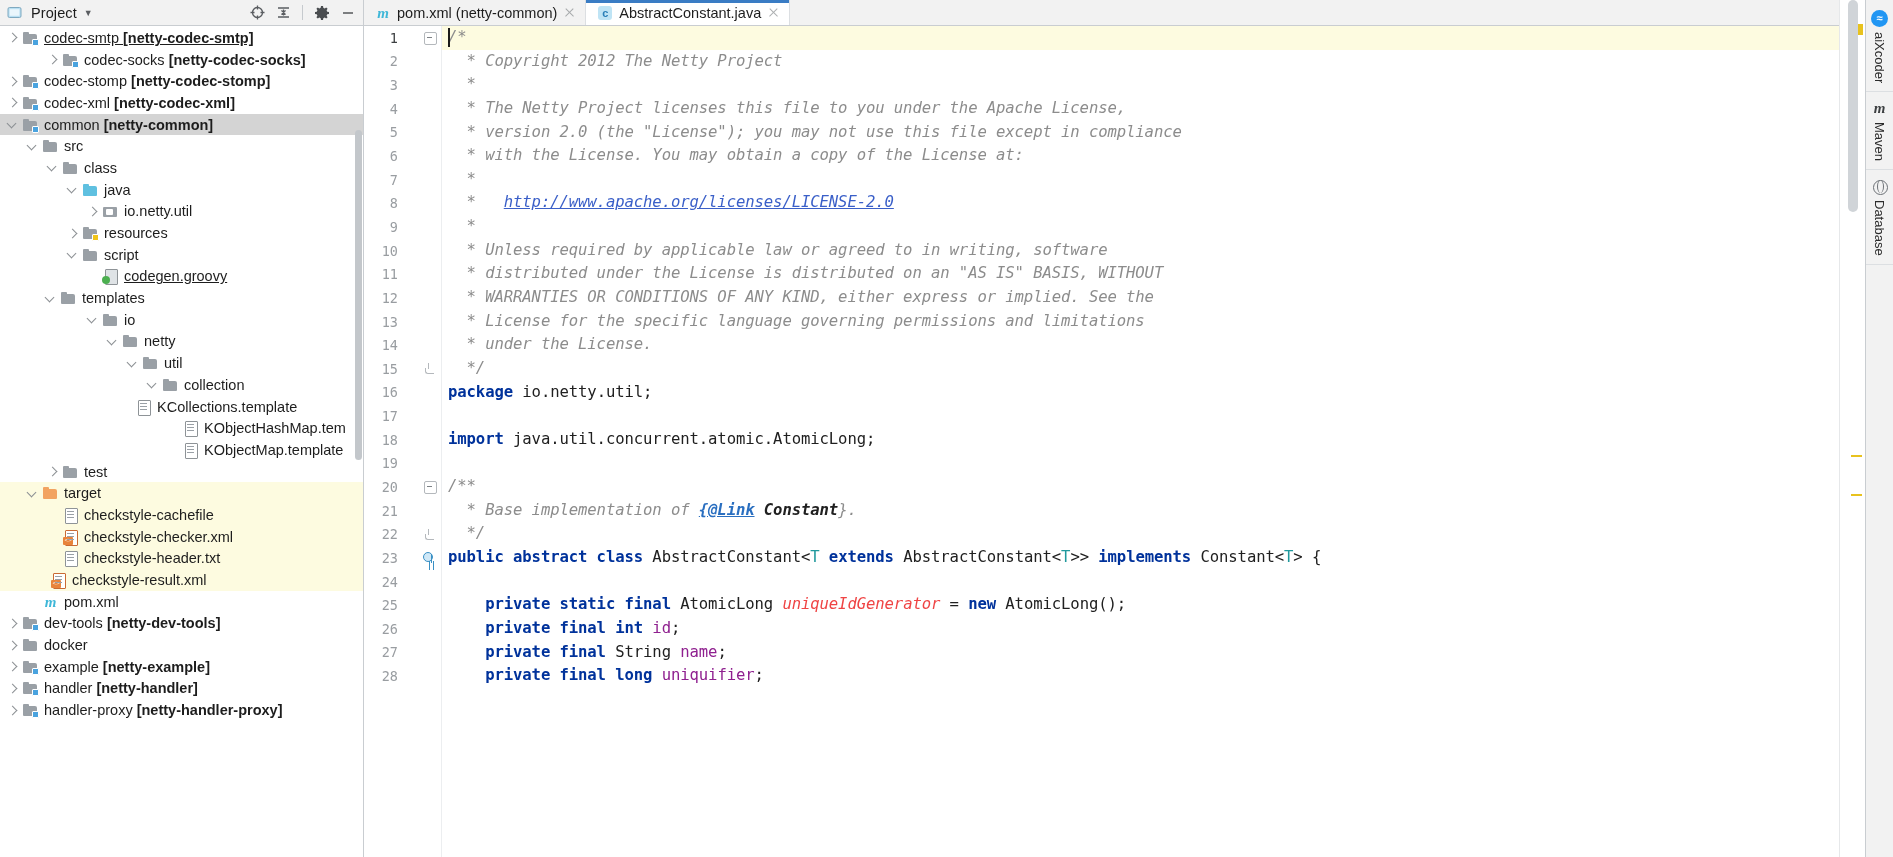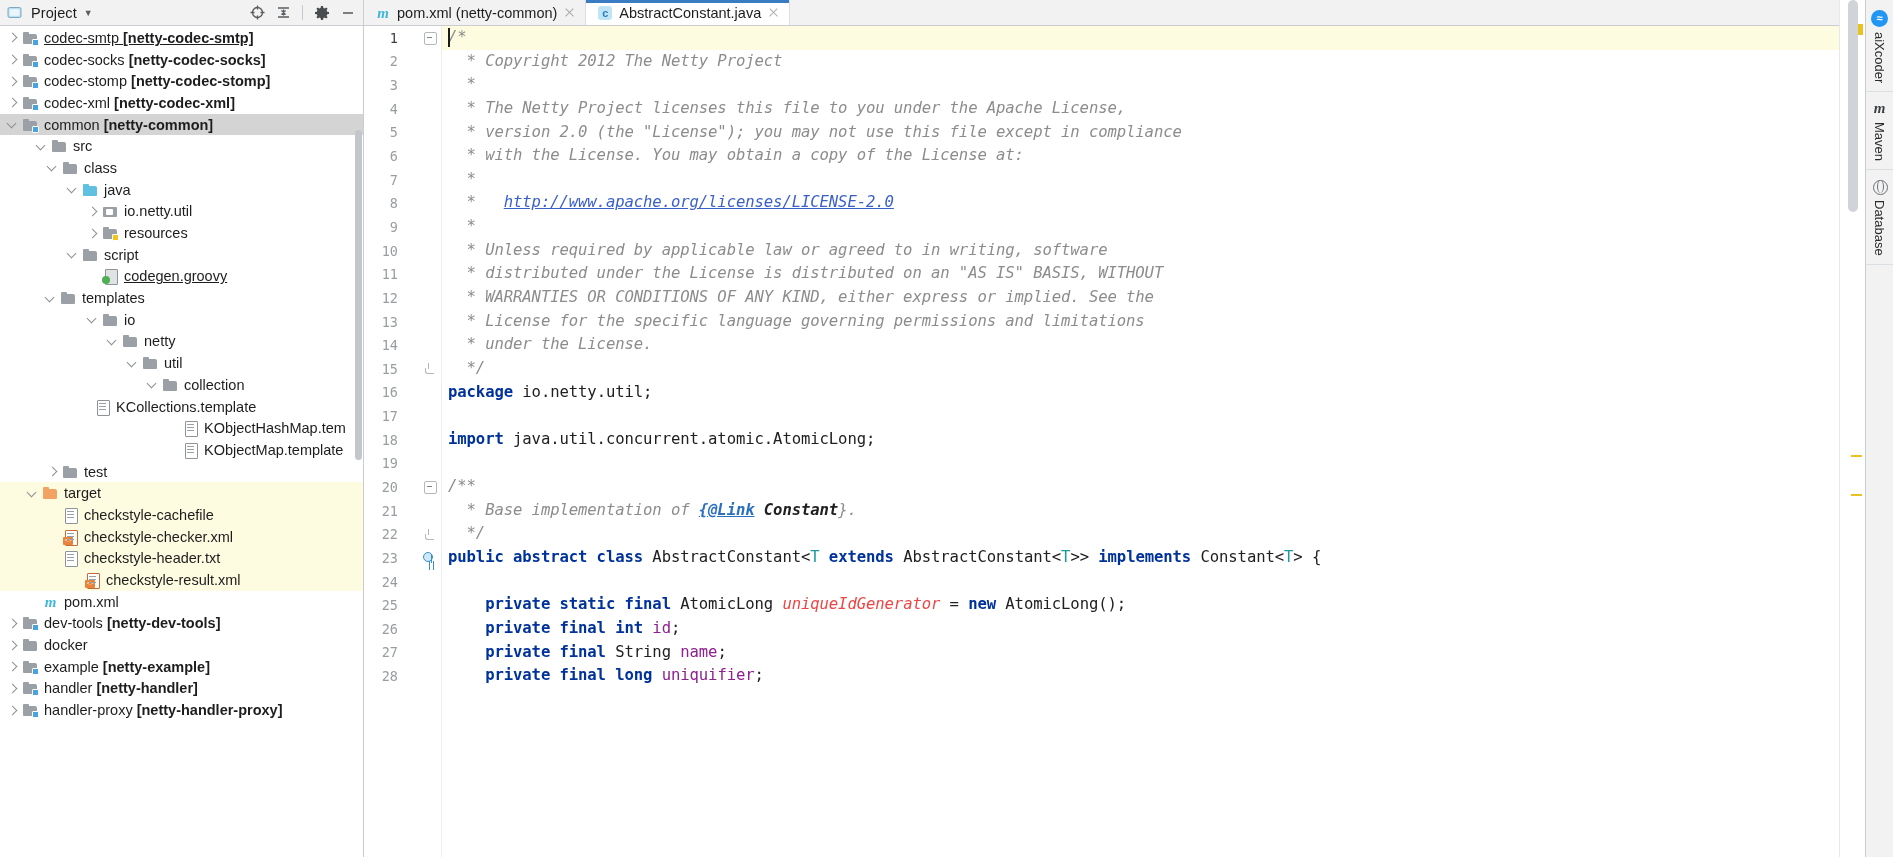--- a/index.html
+++ b/index.html
@@ -388,69 +388,69 @@
     </div>
 
     <div id="tree">
         <div class="row" style="padding-left: 6px; text-decoration: underline;">
           <span class="arrow closed"></span>
           <span class="ico folder">
             <i class="badge mod"></i>
           </span>
           <span class="lbl">codec-smtp <b>[netty-codec-smtp]</b></span>
         </div>
+        <div class="row" style="padding-left: 6px; margin-left: 40px;">
+          <span class="arrow closed"></span>
+          <span class="ico folder">
+            <i class="badge mod"></i>
+          </span>
+          <span class="lbl">codec-socks <b>[netty-codec-socks]</b></span>
+        </div>
         <div class="row" style="padding-left: 6px;">
           <span class="arrow closed"></span>
           <span class="ico folder">
             <i class="badge mod"></i>
           </span>
-          <span class="lbl">codec-socks <b>[netty-codec-socks]</b></span>
+          <span class="lbl">codec-stomp <b>[netty-codec-stomp]</b></span>
         </div>
         <div class="row" style="padding-left: 6px;">
           <span class="arrow closed"></span>
           <span class="ico folder">
             <i class="badge mod"></i>
           </span>
-          <span class="lbl">codec-stomp <b>[netty-codec-stomp]</b></span>
-        </div>
-        <div class="row" style="padding-left: 6px;">
-          <span class="arrow closed"></span>
-          <span class="ico folder">
-            <i class="badge mod"></i>
-          </span>
           <span class="lbl">codec-xml <b>[netty-codec-xml]</b></span>
         </div>
         <div class="row sel" style="padding-left: 6px;">
           <span class="arrow open"></span>
           <span class="ico folder">
             <i class="badge mod"></i>
           </span>
           <span class="lbl">common <b>[netty-common]</b></span>
         </div>
-        <div class="row" style="padding-left: 35px;">
+        <div class="row" style="padding-left: 26px;">
           <span class="arrow open"></span>
           <span class="ico folder"></span>
           <span class="lbl">src</span>
         </div>
         <div class="row" style="padding-left: 46px;">
           <span class="arrow open"></span>
           <span class="ico folder"></span>
           <span class="lbl">class</span>
         </div>
         <div class="row" style="padding-left: 66px;">
           <span class="arrow open"></span>
           <span class="ico folder blue"></span>
           <span class="lbl">java</span>
         </div>
         <div class="row" style="padding-left: 86px;">
           <span class="arrow closed"></span>
           <span class="ico pkg"></span>
           <span class="lbl">io.netty.util</span>
         </div>
-        <div class="row" style="padding-left: 66px; margin-left: 20px;">
+        <div class="row" style="padding-left: 66px;">
           <span class="arrow closed"></span>
           <span class="ico folder">
             <i class="badge res"></i>
           </span>
           <span class="lbl">resources</span>
         </div>
         <div class="row" style="padding-left: 66px;">
           <span class="arrow open"></span>
           <span class="ico folder"></span>
           <span class="lbl">script</span>
@@ -478,21 +478,21 @@
         <div class="row" style="padding-left: 126px;">
           <span class="arrow open"></span>
           <span class="ico folder"></span>
           <span class="lbl">util</span>
         </div>
         <div class="row" style="padding-left: 146px;">
           <span class="arrow open"></span>
           <span class="ico folder"></span>
           <span class="lbl">collection</span>
         </div>
-        <div class="row" style="padding-left: 78px;">
+        <div class="row" style="padding-left: 119px;">
           <span class="arrow none"></span>
           <span class="ico file"></span>
           <span class="lbl">KCollections.template</span>
         </div>
         <div class="row" style="padding-left: 166px;">
           <span class="arrow none"></span>
           <span class="ico file"></span>
           <span class="lbl">KObjectHashMap.tem</span>
         </div>
         <div class="row" style="padding-left: 166px;">
@@ -520,21 +520,21 @@
           <span class="ico file xml">
             <i class="ico xmlmark">&lt;&gt;</i>
           </span>
           <span class="lbl">checkstyle-checker.xml</span>
         </div>
         <div class="row hl" style="padding-left: 46px;">
           <span class="arrow none"></span>
           <span class="ico file"></span>
           <span class="lbl">checkstyle-header.txt</span>
         </div>
-        <div class="row hl" style="padding-left: 68px;">
+        <div class="row hl" style="padding-left: 34px;">
           <span class="arrow none"></span>
           <span class="ico file xml">
             <i class="ico xmlmark">&lt;&gt;</i>
           </span>
           <span class="lbl">checkstyle-result.xml</span>
         </div>
         <div class="row" style="padding-left: 26px;">
           <span class="arrow none"></span>
           <span class="ico maven">m</span>
           <span class="lbl">pom.xml</span>

